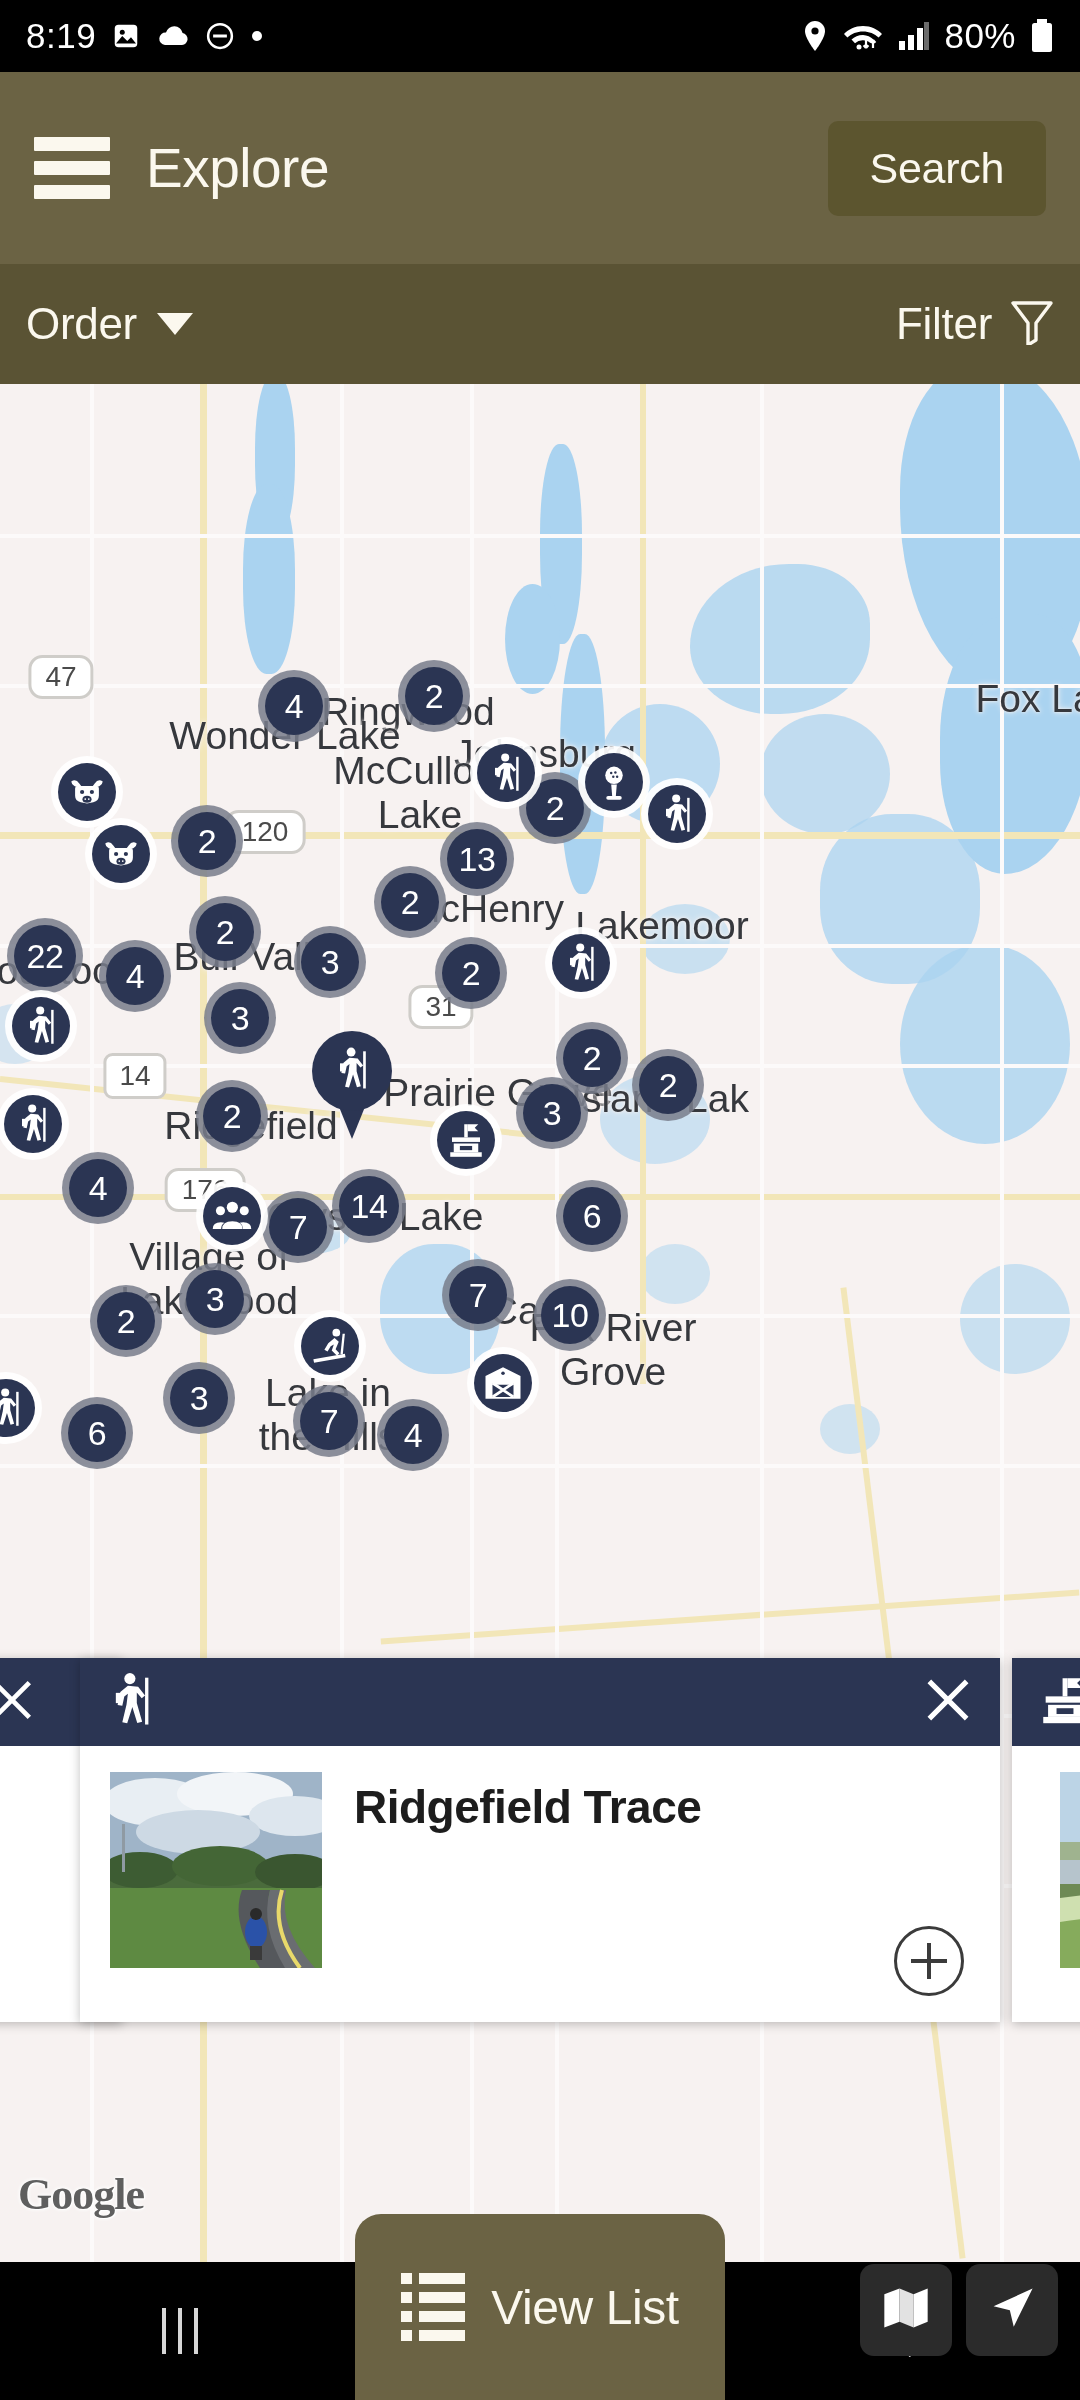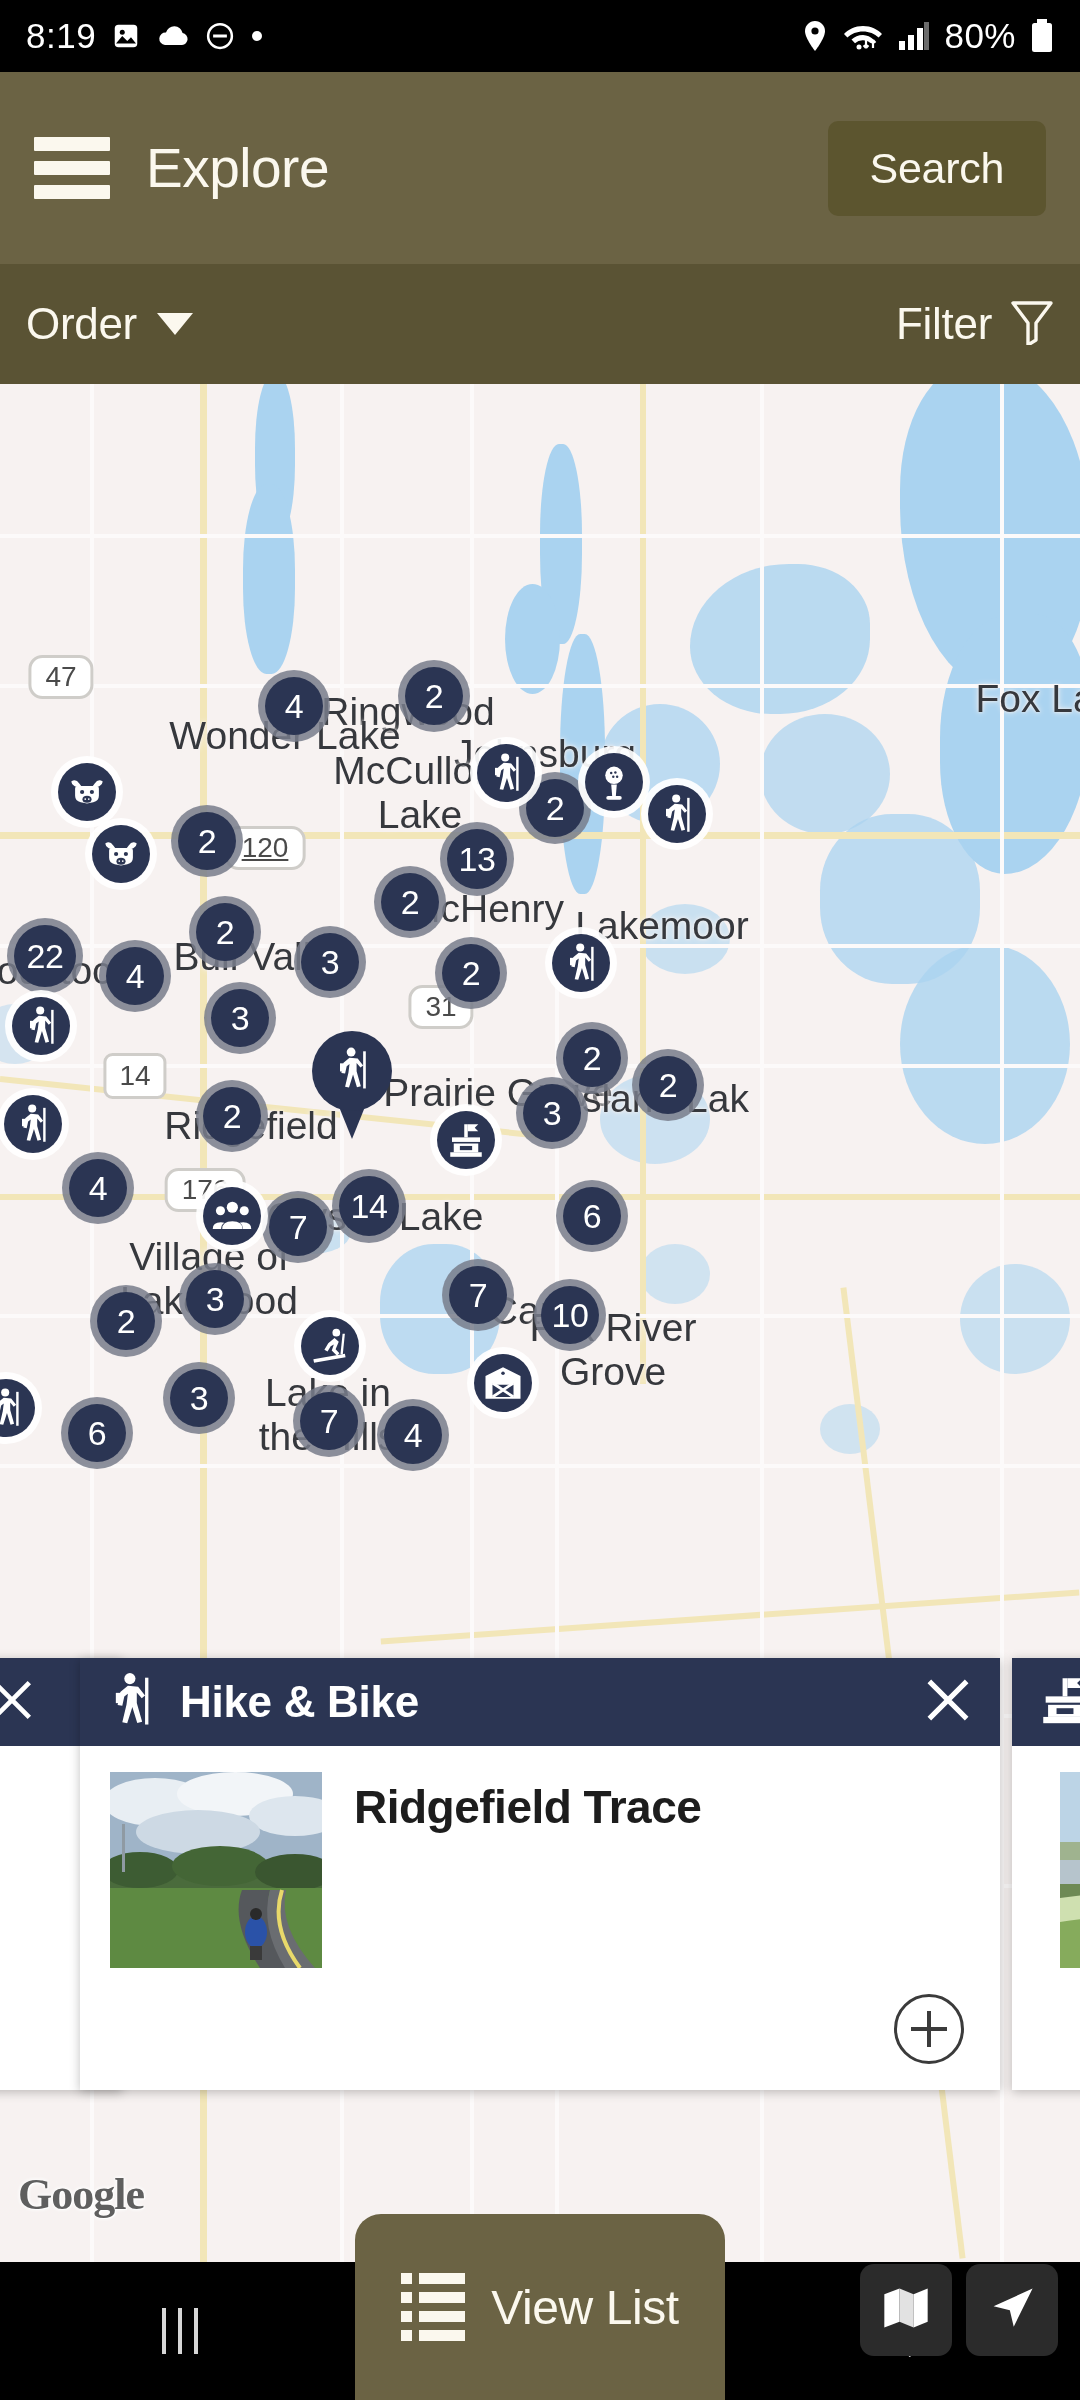--- a/index.html
+++ b/index.html
@@ -120,21 +120,21 @@
   .card {
     position: absolute; top: 0; background: #fff;
     box-shadow: 0 2px 10px rgba(0,0,0,.25); overflow: hidden;
   }
   .card-header {
     height: 88px; background: #2b3553; display: flex; align-items: center;
     padding: 0 24px; gap: 22px;
   }
   .card-header .title { color: #fff; font-size: 44px; font-weight: bold; letter-spacing: -.3px; }
   .card-close { margin-left: auto; cursor: pointer; }
-  .card-body { display: flex; padding: 26px 30px 0 30px; gap: 32px; position: relative; height: 344px; }
+  .card-body { display: flex; padding: 26px 30px 0 30px; gap: 32px; position: relative; height: 276px; }
   .thumb { width: 212px; height: 196px; flex: 0 0 212px; overflow: hidden; background: #9bb2c4; }
   .thumb svg { display: block; }
   .card-text { padding-top: 8px; }
   .poi-name { font-size: 46px; font-weight: bold; color: #1d1d1d; letter-spacing: -.5px; }
   .poi-addr { font-size: 38px; color: #4f4f4f; margin-top: 18px; letter-spacing: -.2px; }
   .add-btn {
     position: absolute; right: 36px; bottom: 26px;
     width: 70px; height: 70px; border-radius: 50%;
     border: 3px solid #3b3b3b; display: flex; align-items: center; justify-content: center;
     cursor: pointer; background: #fff;
@@ -335,21 +335,21 @@
         <div class="mlabel big" style="left: 375px; top: 833px;">Crystal Lake</div>
         <div class="mlabel big" style="left: 209px; top: 895px;">Village of
 Lakewood</div>
         <div class="mlabel big" style="left: 531px; top: 927px;">Cary</div>
         <div class="mlabel big" style="left: 613px; top: 966px;">Fox River
 Grove</div>
         <div class="mlabel big" style="left: 328px; top: 1031px;">Lake in
 the Hills</div>
         <div class="mlabel big" style="left: 121px; top: 1407px;">Pingree Grove</div>
         <div class="shield" style="left: 61px; top: 293px;">47</div>
-        <div class="shield" style="left: 265px; top: 464px; text-decoration: underline;">120</div>
+        <div class="shield" style="left: 265px; top: 448px;">120</div>
         <div class="shield" style="left: 441px; top: 623px;">31</div>
         <div class="shield us" style="left: 135px; top: 692px;">14</div>
         <div class="shield" style="left: 205px; top: 806px;">176</div>
         <div class="marker cluster" style="left: 294px; top: 322px; width: 58px; height: 58px;">
           <span class="num">4</span>
         </div>
         <div class="marker cluster" style="left: 434px; top: 312px; width: 58px; height: 58px;">
           <span class="num">2</span>
         </div>
         <div class="marker cluster" style="left: 555px; top: 424px; width: 58px; height: 58px;">
@@ -637,21 +637,20 @@
     <div class="card" id="card-center">
       <div class="card-header">
         <span>
           <svg width="54" height="58" viewBox="0 0 24 26">
             <circle cx="11.5" cy="3.4" r="2.5" fill="#fff"></circle>
             <path d="M10.6 6.6 L7.2 9.4 L6 15.2 L8.1 15.6 L9 11.4 L10.6 10.2 L10 15 L8.1 23 L10.3 23.4 L12.6 16.1 L14.8 23.3 L17 22.8 L14.6 14.3 L14.6 9.6 L16.8 12.2 L18.3 11 L15.2 7.1z" fill="#fff"></path>
             <rect x="18.3" y="3" width="1.5" height="21" fill="#fff"></rect>
             <path d="M5.2 9.8 h2.4 v4.6 h-2.4z" fill="#fff"></path>
           </svg>
         </span>
-        <span class="title">Hike &amp; Bike</span>
         <span class="card-close">
           <svg width="56" height="56" viewBox="0 0 24 24">
               <path d="M4 4l16 16M20 4L4 20" stroke="#fff" stroke-width="2.2" fill="none"></path>
             </svg>
         </span>
       </div>
       <div class="card-body">
         <div class="thumb">
           <svg width="212" height="196" viewBox="0 0 212 196" preserveAspectRatio="none">
             <rect width="212" height="104" fill="#9fb4c8"></rect>

